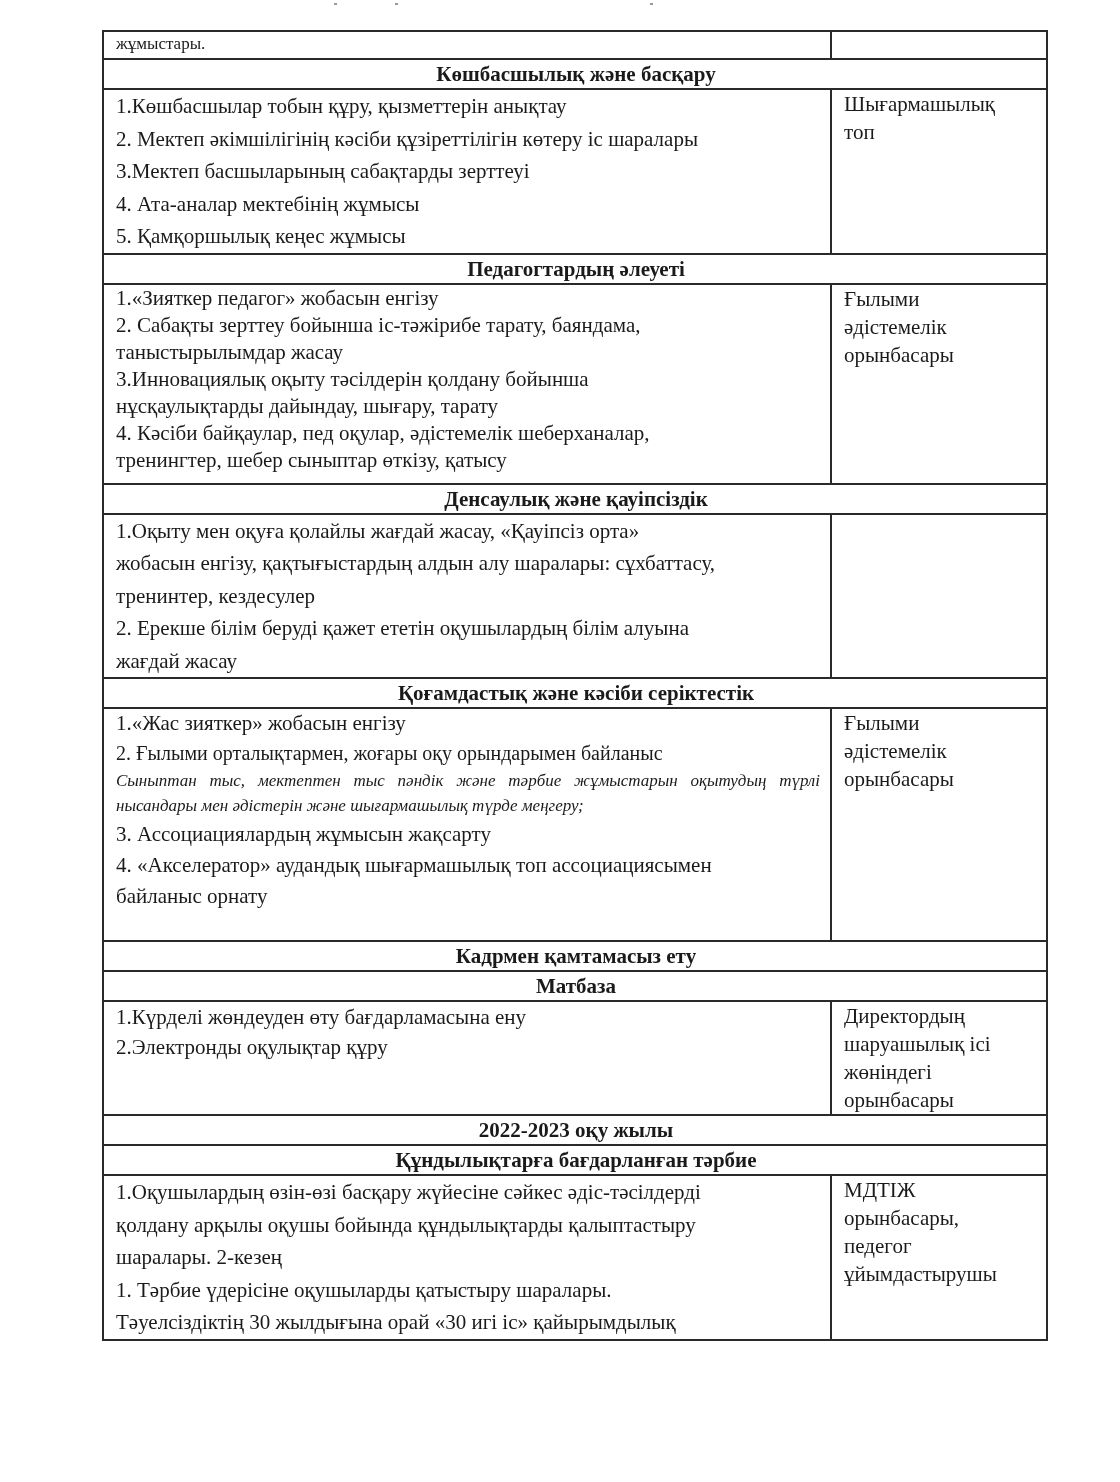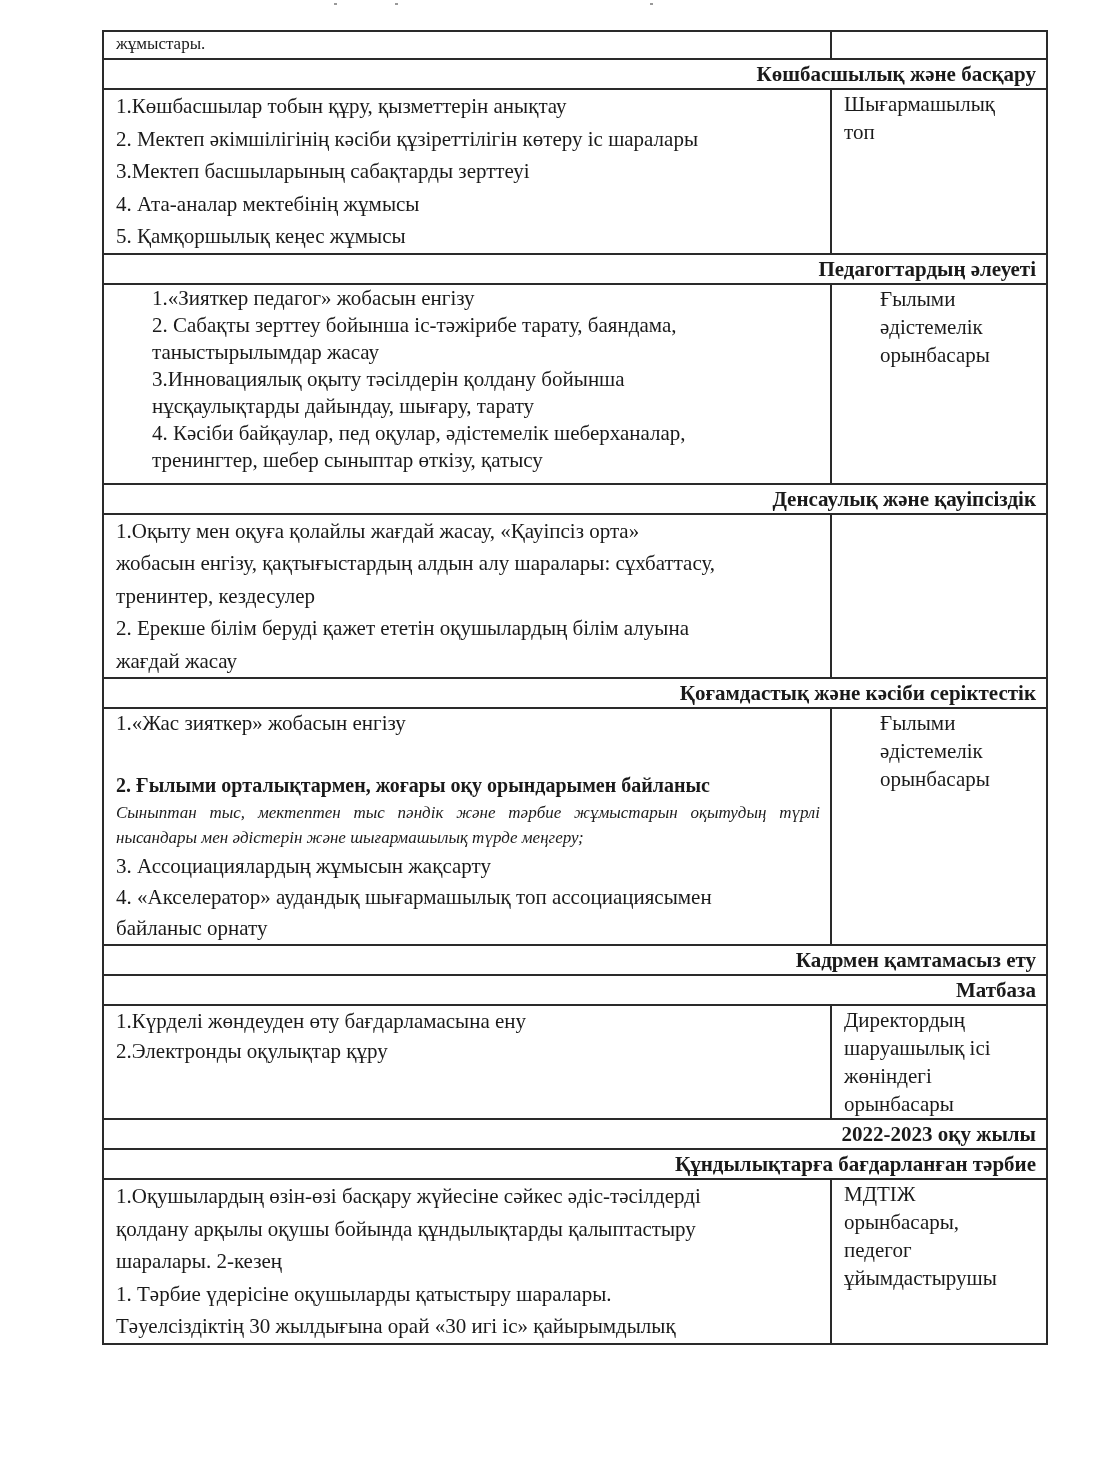--- a/index.html
+++ b/index.html
@@ -6,27 +6,27 @@
   body { width: 1120px; height: 1482px; position: relative; overflow: hidden;
          font-family: "Liberation Serif", "DejaVu Serif", serif; color: #1a1a1a; }
   .dots { position: absolute; top: 1px; left: 0; width: 1120px; height: 6px; }
   .dot { position: absolute; top: 2px; width: 3px; height: 2px; background: #999; }
   table.plan { position: absolute; left: 102px; top: 30px; width: 944px;
                border-collapse: collapse; table-layout: fixed; }
   table.plan td { border: 2px solid #2a2a2a; vertical-align: top; padding: 0 10px 0 12px;
                   font-size: 21px; line-height: 28px; }
   col.c1 { width: 728px; }
   col.c2 { width: 216px; }
-  td.section { text-align: right; font-weight: bold; font-size: 21px; line-height: 26px; padding: 0; }
+  td.section { text-align: center; font-weight: bold; font-size: 21px; line-height: 26px; padding: 0; }
   td.action { padding-top: 2px; border-radius: 8px; }
   td.resp { padding-left: 12px; padding-top: 2px; }
   .line { display: block; }
-  .tight .line { line-height: 27px; margin-left: 36px; }
+  .tight .line { line-height: 27px; }
   .loose .line { line-height: 32.5px; }
-  .bold { font-weight: bold; margin-top: 32px; }
+  .bold { font-weight: normal; }
   .ital { font-style: italic; font-size: 17px; line-height: 25px; text-align: justify; }
   .resp .line { line-height: 28px; }
 </style>
 </head>
 <body>
 
 <div class="dots">
   <span class="dot" style="left:334px"></span>
   <span class="dot" style="left:395px"></span>
   <span class="dot" style="left:650px"></span>

